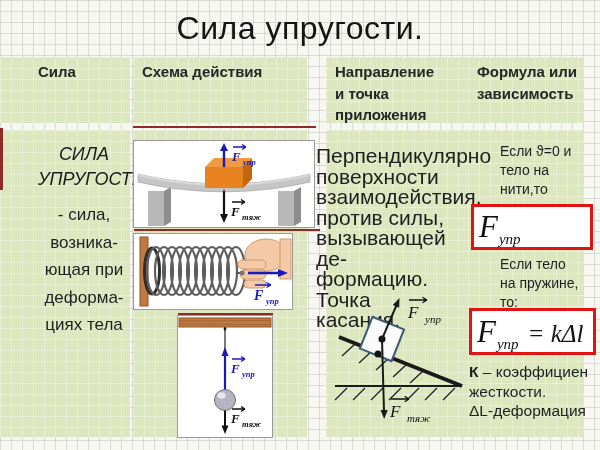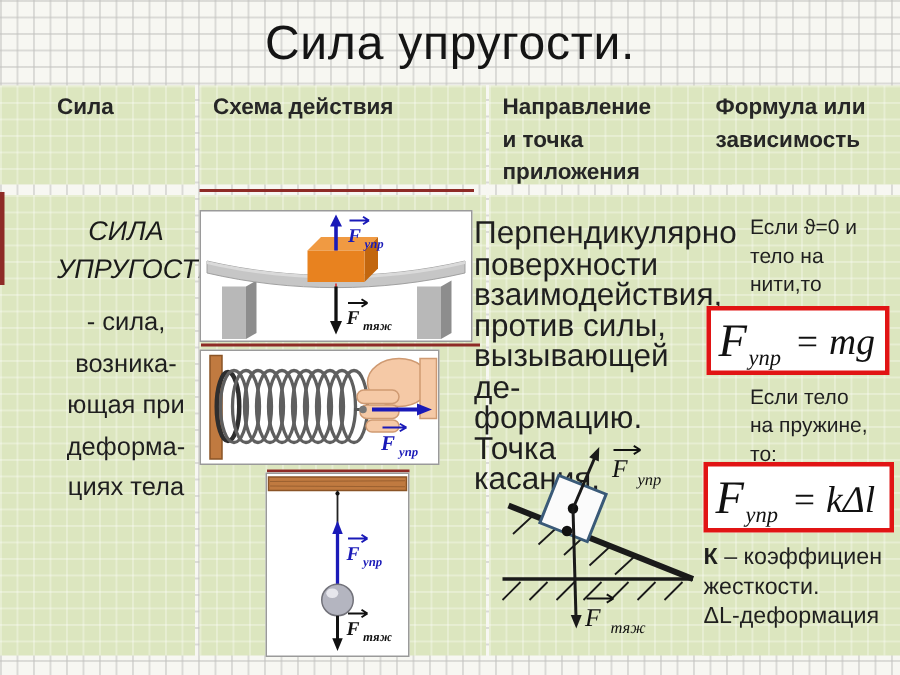--- a/index.html
+++ b/index.html
@@ -20,22 +20,22 @@
     position:absolute;box-sizing:border-box;
     background-color:#dce6bf;
     background-image:
       linear-gradient(to right, rgba(255,255,255,0.30) 1px, transparent 1px),
       linear-gradient(to bottom, rgba(255,255,255,0.30) 1px, transparent 1px);
     background-size:11px 11px;
   }
   .hdr{top:57px;height:66px;font-weight:bold;font-size:15px;line-height:21.5px;
        color:#262626;padding:4px 4px 0 9px;}
   .bdy{top:130px;height:307px;}
-  .c1{left:0;width:130px;padding-left:38px;} .c2{left:133px;width:191px;}
-  .c3{left:326px;width:162px;} .c4{left:468px;width:132px;}
+  .c1{left:0;width:130px;padding-left:38px;} .c2{left:133px;width:174px;}
+  .c3{left:326px;width:162px;} .c4{left:468px;width:116px;}
   .ml{white-space:pre-line;}
   
   .force-name{margin-top:12px;text-align:center;font-style:italic;font-size:18px;line-height:25px;color:#1a1a1a;}
   .force-symbol{margin-top:8px;text-align:center;color:#ea1c1c;font-weight:bold;font-size:26px;line-height:28px;}
   .force-symbol .sub{font-size:16px;vertical-align:-6px;}
   .force-desc{margin-top:9px;text-align:center;font-size:17px;line-height:27.5px;}
   
   .dir-text{position:absolute;left:316px;top:146px;width:134px;font-size:21px;line-height:20.5px;}
   
   .case{position:absolute;font-size:14px;line-height:19px;margin-left:23px;}
@@ -252,21 +252,20 @@
       <text x="18" y="27" class="lblBigS">тяж</text>
     </g>
   </svg>
 
   <div class="case case1 ml">Если ϑ=0 и
 тело на
 нити,то</div>
   <div class="formula-box fb1">
     <span class="f-lhs">F</span>
       <span class="f-sub">упр</span>
-      <span class="f-rhs">= mg</span>
   </div>
   <div class="case case2 ml">Если тело
 на пружине,
 то:</div>
   <div class="formula-box fb2">
     <span class="f-lhs">F</span>
       <span class="f-sub">упр</span>
       <span class="f-rhs">= kΔl</span>
   </div>
   <div class="notes">

